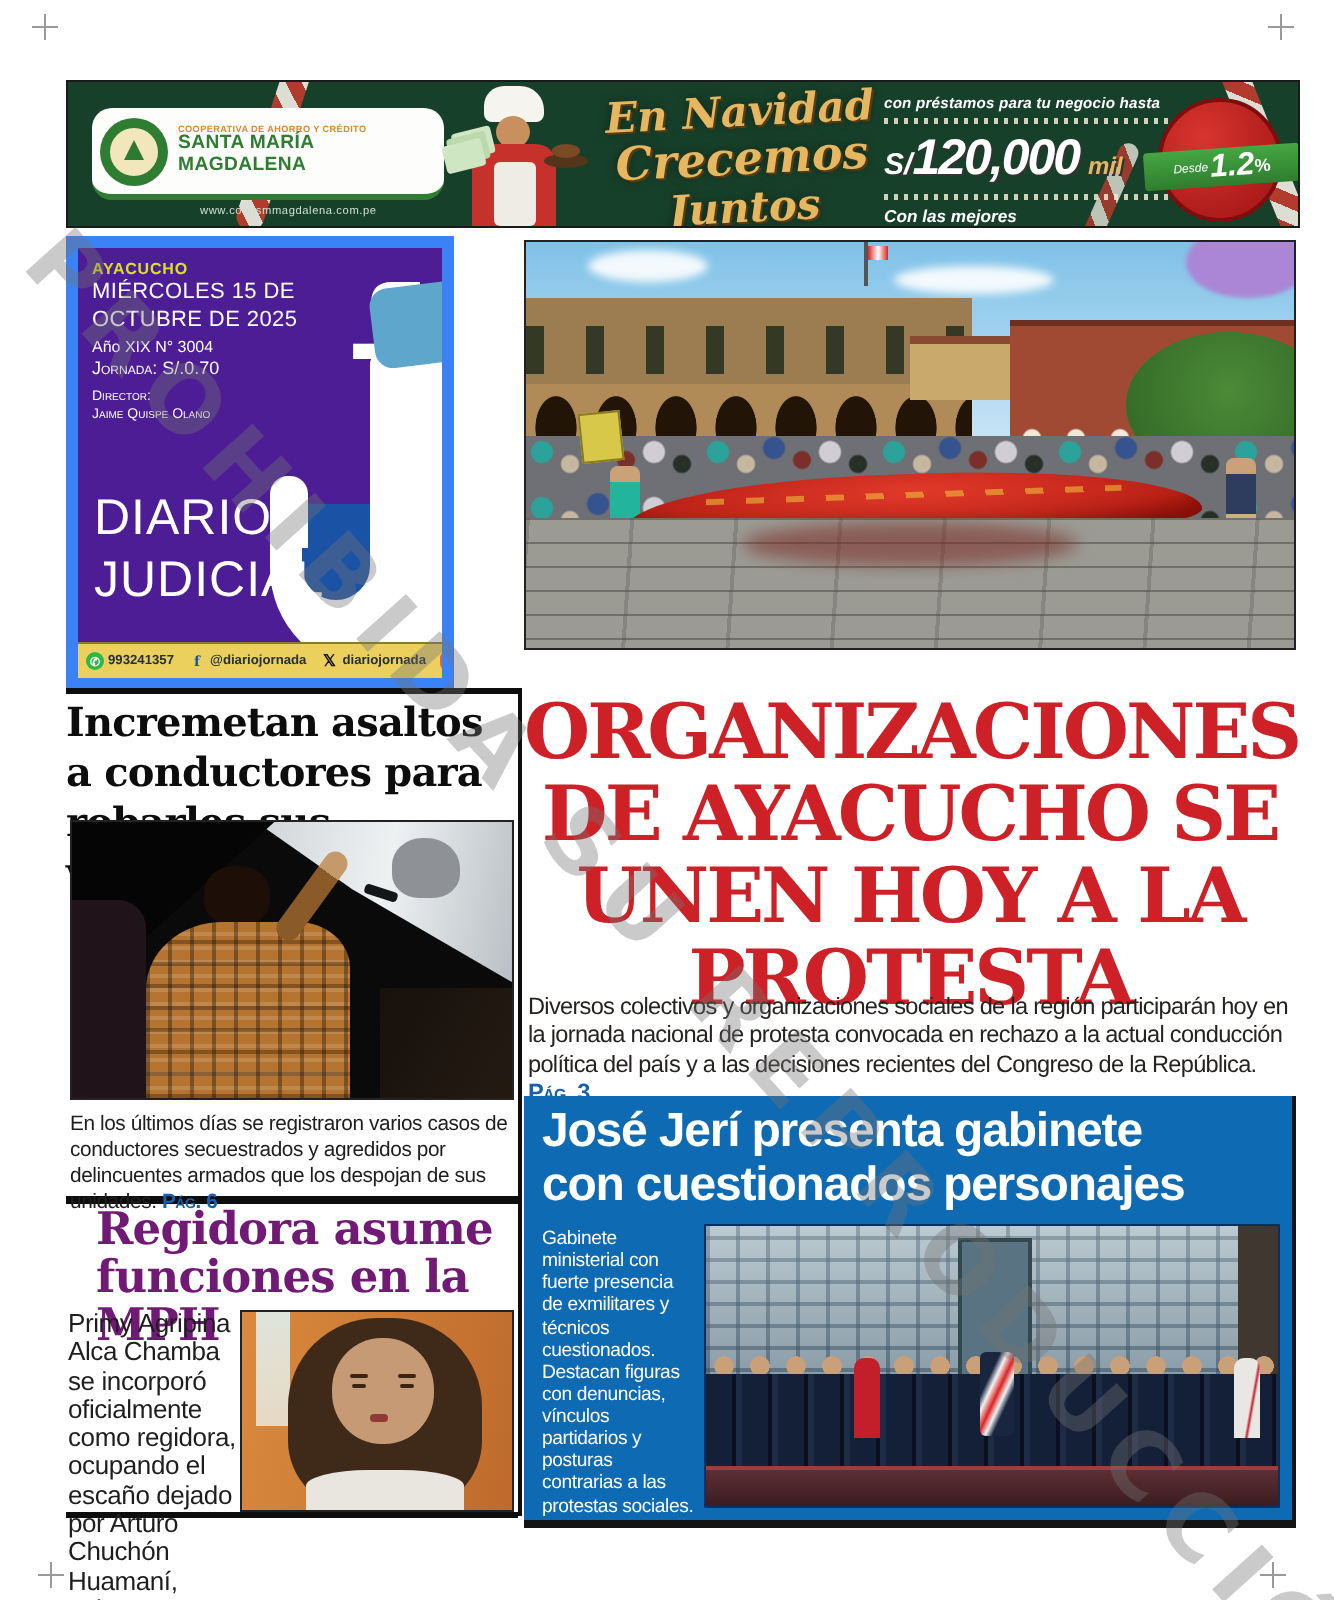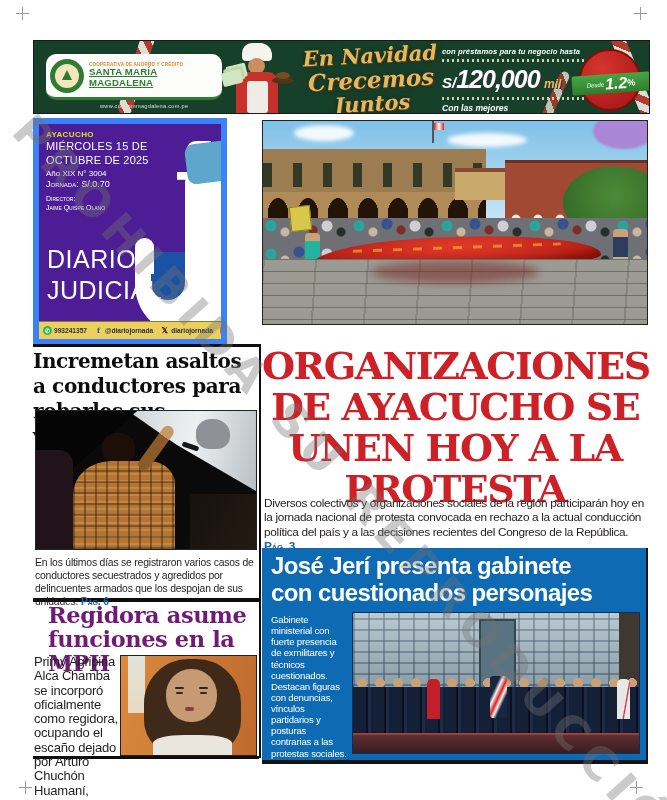--- a/index.html
+++ b/index.html
@@ -22,21 +22,21 @@
   .cane.c2{right:10px;top:-12px;transform:rotate(-22deg);}
   .cane.c3{right:92px;top:28px;transform:rotate(24deg);width:10px;height:70px;opacity:.75;}
   .ad-logo{position:absolute;left:12px;top:13px;width:176px;height:46px;background:#fdfdfb;
            border-radius:10px;border-bottom:3px solid #2e7d32;display:flex;align-items:center;gap:5px;padding:2px 4px;box-sizing:border-box;}
   .emblem{width:34px;height:34px;border-radius:50%;background:#2e7d32;flex:0 0 auto;position:relative;}
   .emblem::before{content:"";position:absolute;inset:5px;border-radius:50%;background:#f2e6bd;}
   .emblem::after{content:"";position:absolute;left:12px;top:11px;width:0;height:0;
                  border-left:5px solid transparent;border-right:5px solid transparent;border-bottom:10px solid #2f7a33;}
   .ad-logo-text{display:flex;flex-direction:column;line-height:1.1;}
   .coop-type{font-size:4.6px;color:#d98a2b;font-weight:bold;letter-spacing:.2px;}
-  .coop-name{font-size:9.6px;color:#2e7d32;font-weight:bold;letter-spacing:.2px;text-decoration:underline;}
+  .coop-name{font-size:9.6px;color:#2e7d32;font-weight:bold;letter-spacing:.2px;}
   .ad-web{position:absolute;left:66px;top:62px;font-size:5.6px;color:#cfe0cf;letter-spacing:.3px;}
   
   .chef{position:absolute;left:188px;top:2px;width:70px;height:70px;}
   .chef .hat{position:absolute;left:20px;top:0;width:30px;height:18px;background:#f6f4ef;border-radius:10px 12px 4px 4px;}
   .chef .face{position:absolute;left:26px;top:15px;width:17px;height:16px;background:#c98f5e;border-radius:50%;}
   .chef .body{position:absolute;left:14px;top:29px;width:42px;height:41px;background:#c6322b;border-radius:10px 10px 0 0;}
   .chef .apron{position:absolute;left:25px;top:38px;width:21px;height:32px;background:#efece5;border-radius:3px;}
   .chef .money{position:absolute;left:0px;top:28px;width:20px;height:14px;background:#cfe6c2;border-radius:2px;transform:rotate(-14deg);
                box-shadow:3px -3px 0 #bcd9ad,6px -5px 0 #cfe6c2;}
   .chef .plate{position:absolute;left:50px;top:34px;width:22px;height:7px;background:#53351b;border-radius:50%;}

